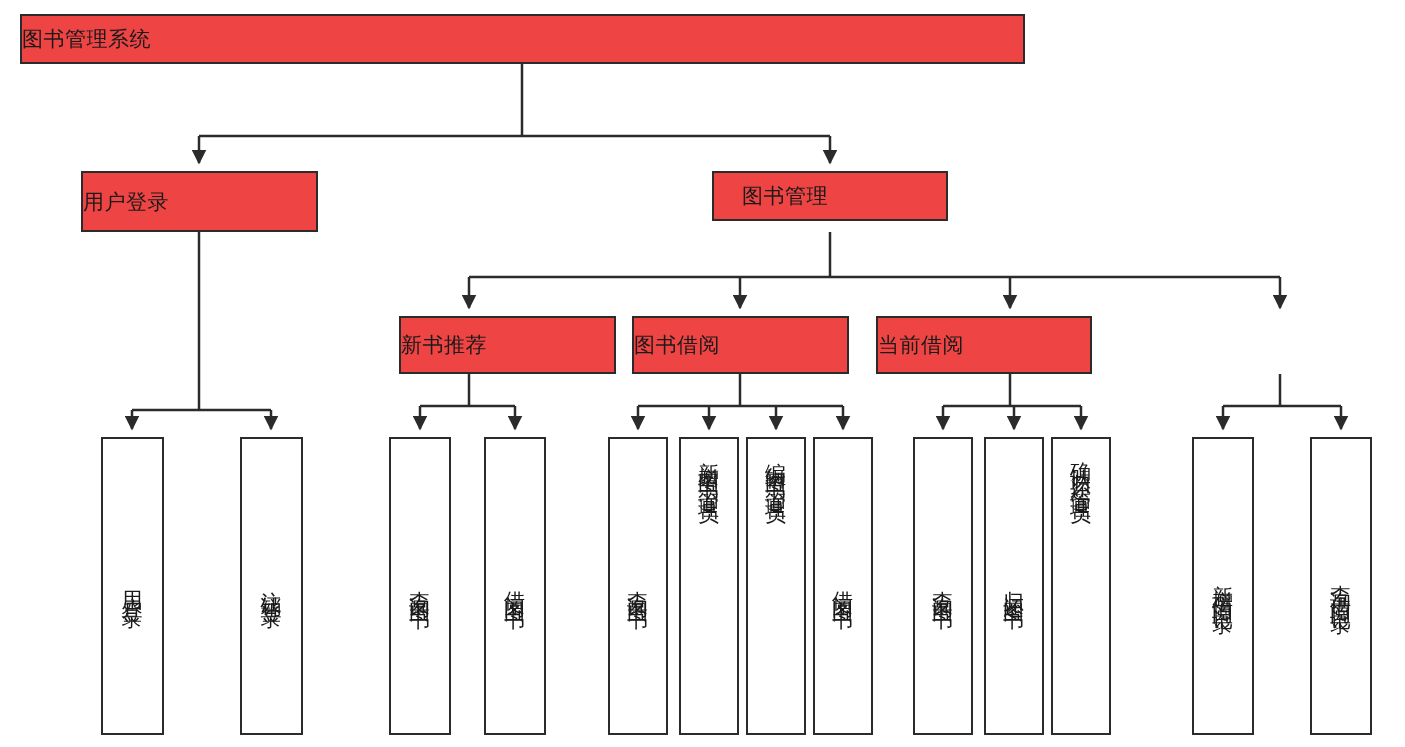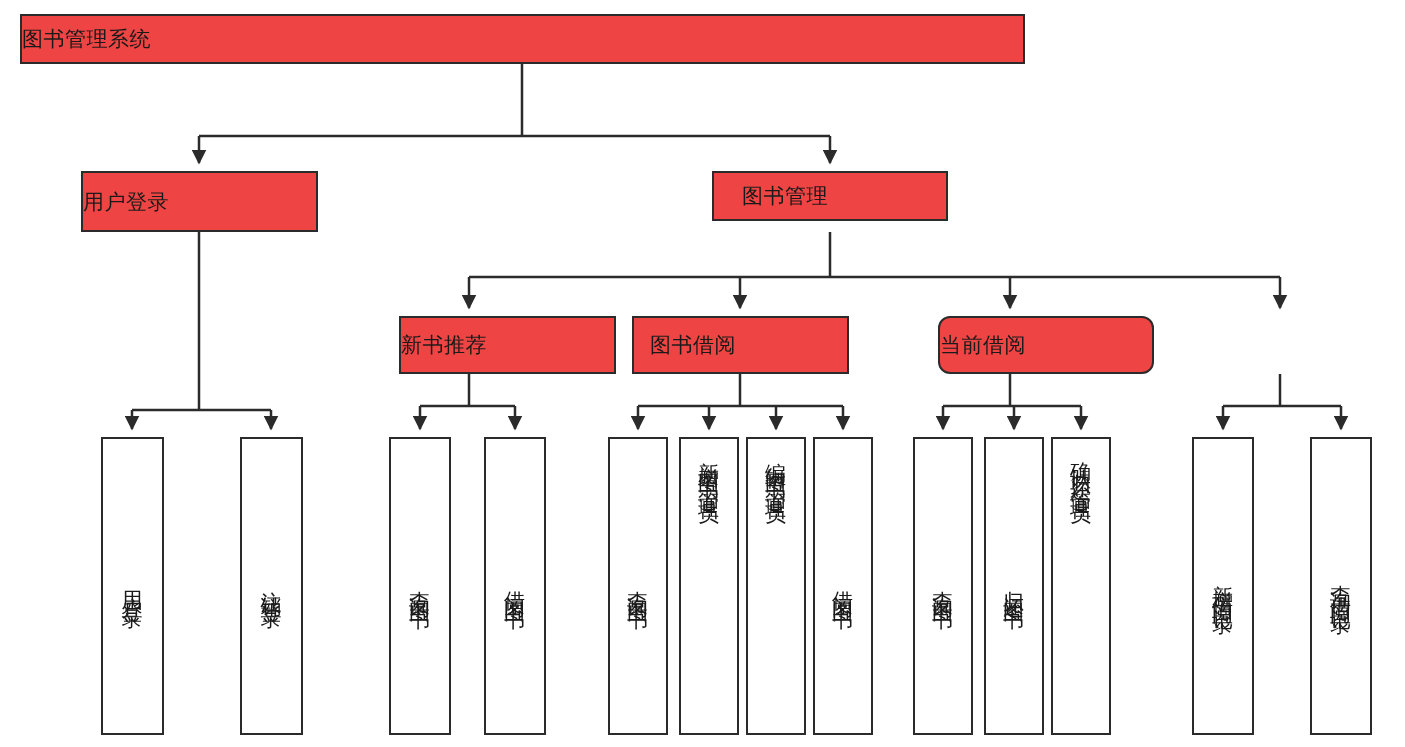--- a/index.html
+++ b/index.html
@@ -141,24 +141,24 @@
   <div class="node level2" style="left:81px; top:171px; width:237px; height:61px;">
     <span class="node-label">用户登录</span>
   </div>
   <div class="node level2" style="left:712px; top:171px; width:236px; height:50px;padding-left:28px;">
     <span class="node-label">图书管理</span>
   </div>
 
   <div class="node level3" style="left:378px; top:316px; width:217px; height:58px;margin-left:21px;">
     <span class="node-label">新书推荐</span>
   </div>
-  <div class="node level3" style="left:632px; top:316px; width:217px; height:58px;padding-left:16px;">
+  <div class="node level3" style="left:632px; top:316px; width:217px; height:58px;">
     <span class="node-label">图书借阅</span>
   </div>
-  <div class="node level3" style="left:938px; top:316px; width:216px; height:58px;border-radius:12px;">
+  <div class="node level3" style="left:876px; top:316px; width:216px; height:58px;">
     <span class="node-label">当前借阅</span>
   </div>
 
   <div class="leaf centered" style="left:101px; top:437px; width:63px; height:298px;">
     <span class="leaf-label">用户登录</span>
   </div>
   <div class="leaf centered" style="left:240px; top:437px; width:63px; height:298px;">
     <span class="leaf-label">注销登录</span>
   </div>
 

